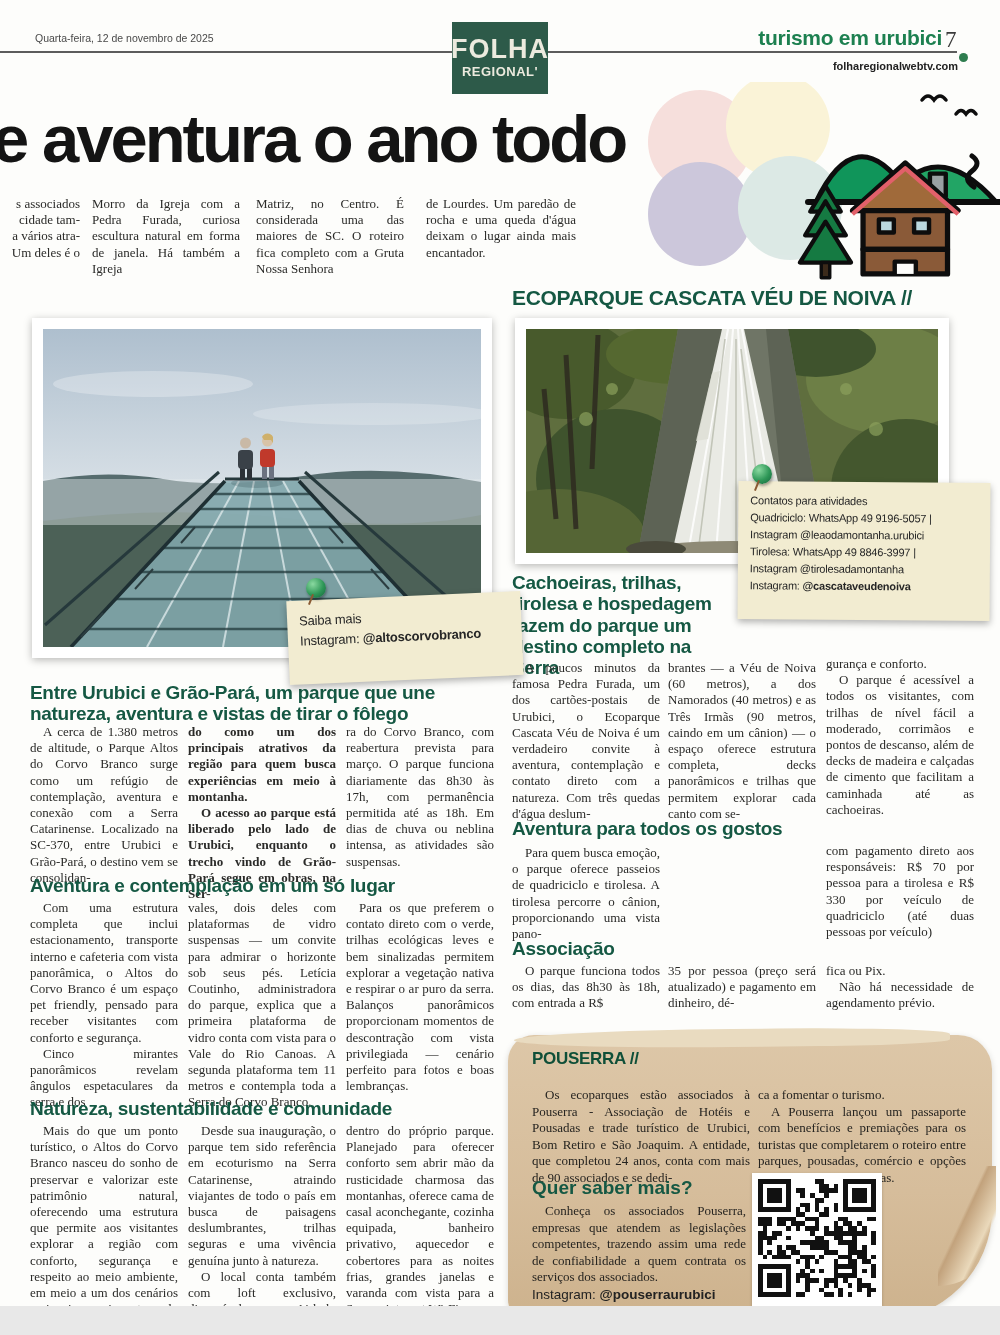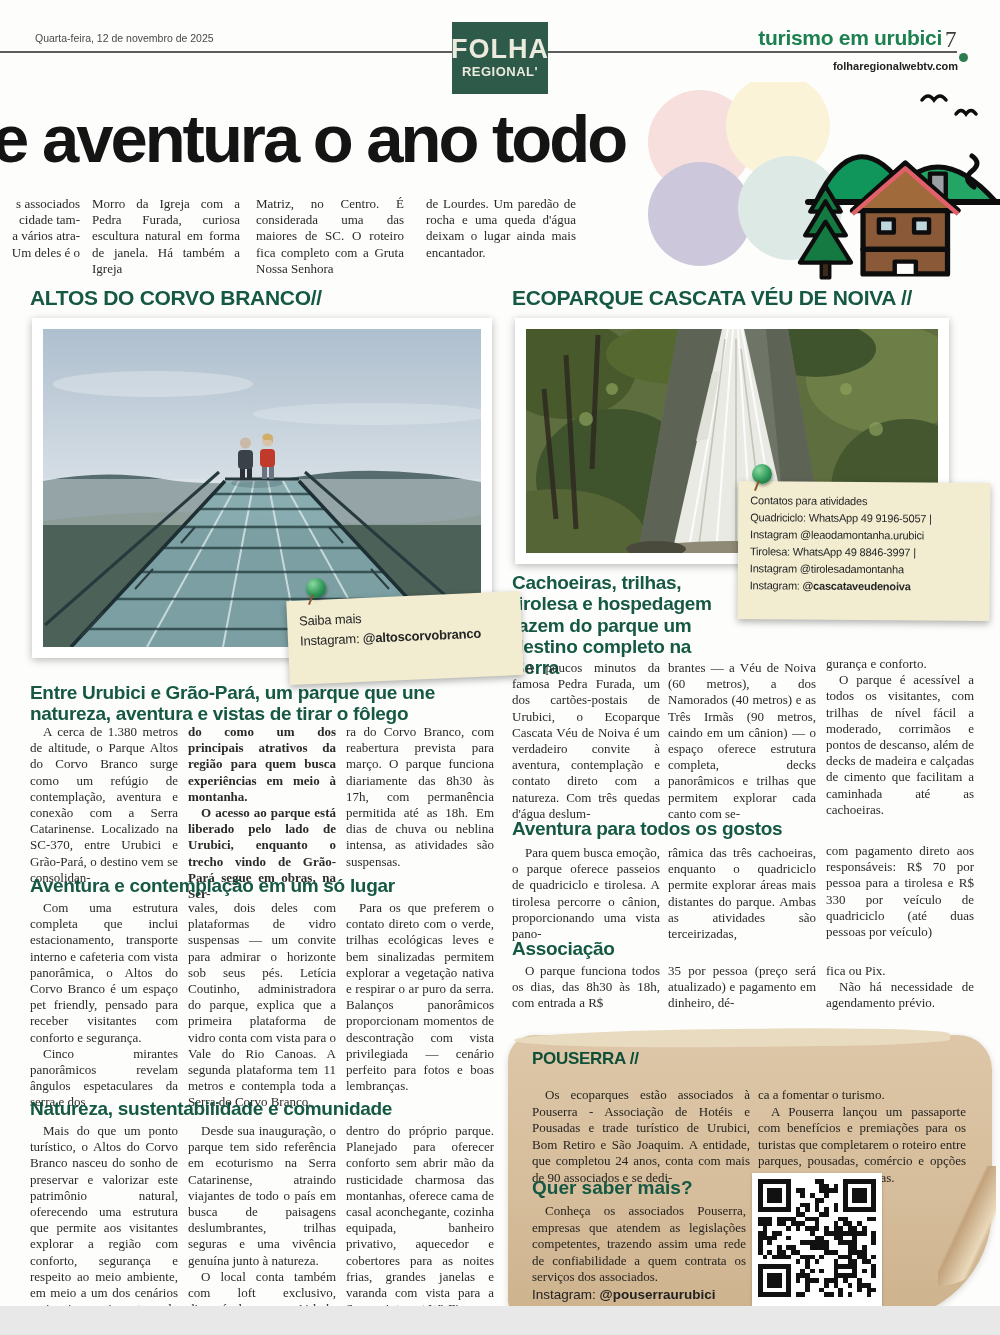--- a/index.html
+++ b/index.html
@@ -122,21 +122,20 @@
   <div class="abs bodycol" style="left:92px;top:196px;">
       <p class="noind">Morro da Igreja com a Pedra Furada, curiosa escultura natural em forma de janela. Há também a Igreja</p>
     </div>
   <div class="abs bodycol" style="left:256px;top:196px;">
       <p class="noind">Matriz, no Centro. É considerada uma das maiores de SC. O roteiro fica completo com a Gruta Nossa Senhora</p>
     </div>
   <div class="abs bodycol" style="left:426px;top:196px;width:150px;">
       <p class="noind">de Lourdes. Um paredão de rocha e uma queda d'água deixam o lugar ainda mais encantador.</p>
     </div>
 
-  <div class="abs greenhead sectitle" style="left:30px;top:286px;">ALTOS DO CORVO BRANCO//</div>
 
   <div class="abs photoframe" style="left:32px;top:318px;">
     <svg width="438" height="318" viewBox="0 0 438 318">
       <defs>
         <linearGradient id="sky" x1="0" y1="0" x2="0" y2="1">
           <stop offset="0" stop-color="#aebfce"></stop>
             <stop offset="1" stop-color="#e2e8ec"></stop>
         </linearGradient>
       </defs>
       <rect width="438" height="200" fill="url(#sky)"></rect>
@@ -305,23 +304,20 @@
     </div>
   <div class="abs bodycol" style="left:826px;top:656px;">
     <p class="noind">gurança e conforto.</p>
     <p>O parque é acessível a todos os visitantes, com trilhas de nível fácil a moderado, corrimãos e pontos de descanso, além de decks de madeira e calçadas de cimento que facilitam a caminhada até as cachoeiras.</p>
   </div>
 
   <div class="abs greenhead subhead" style="left:512px;top:818px;width:320px;">Aventura para todos os gostos</div>
 
   <div class="abs bodycol" style="left:512px;top:845px;">
       <p>Para quem busca emoção, o parque oferece passeios de quadriciclo e tirolesa. A tirolesa percorre o cânion, proporcionando uma vista pano-</p>
-    </div>
-  <div class="abs bodycol" style="left:668px;top:845px;">
-      <p class="noind">râmica das três cachoeiras, enquanto o quadriciclo permite explorar áreas mais distantes do parque. Ambas as atividades são terceirizadas,</p>
     </div>
   <div class="abs bodycol" style="left:826px;top:843px;">
       <p class="noind">com pagamento direto aos responsáveis: R$ 70 por pessoa para a tirolesa e R$ 330 por veículo de quadriciclo (até duas pessoas por veículo)</p>
     </div>
 
   <div class="abs greenhead subhead" style="left:512px;top:938px;width:320px;">Associação</div>
 
   <div class="abs bodycol" style="left:512px;top:963px;">
       <p>O parque funciona todos os dias, das 8h30 às 18h, com entrada a R$</p>
     </div>

